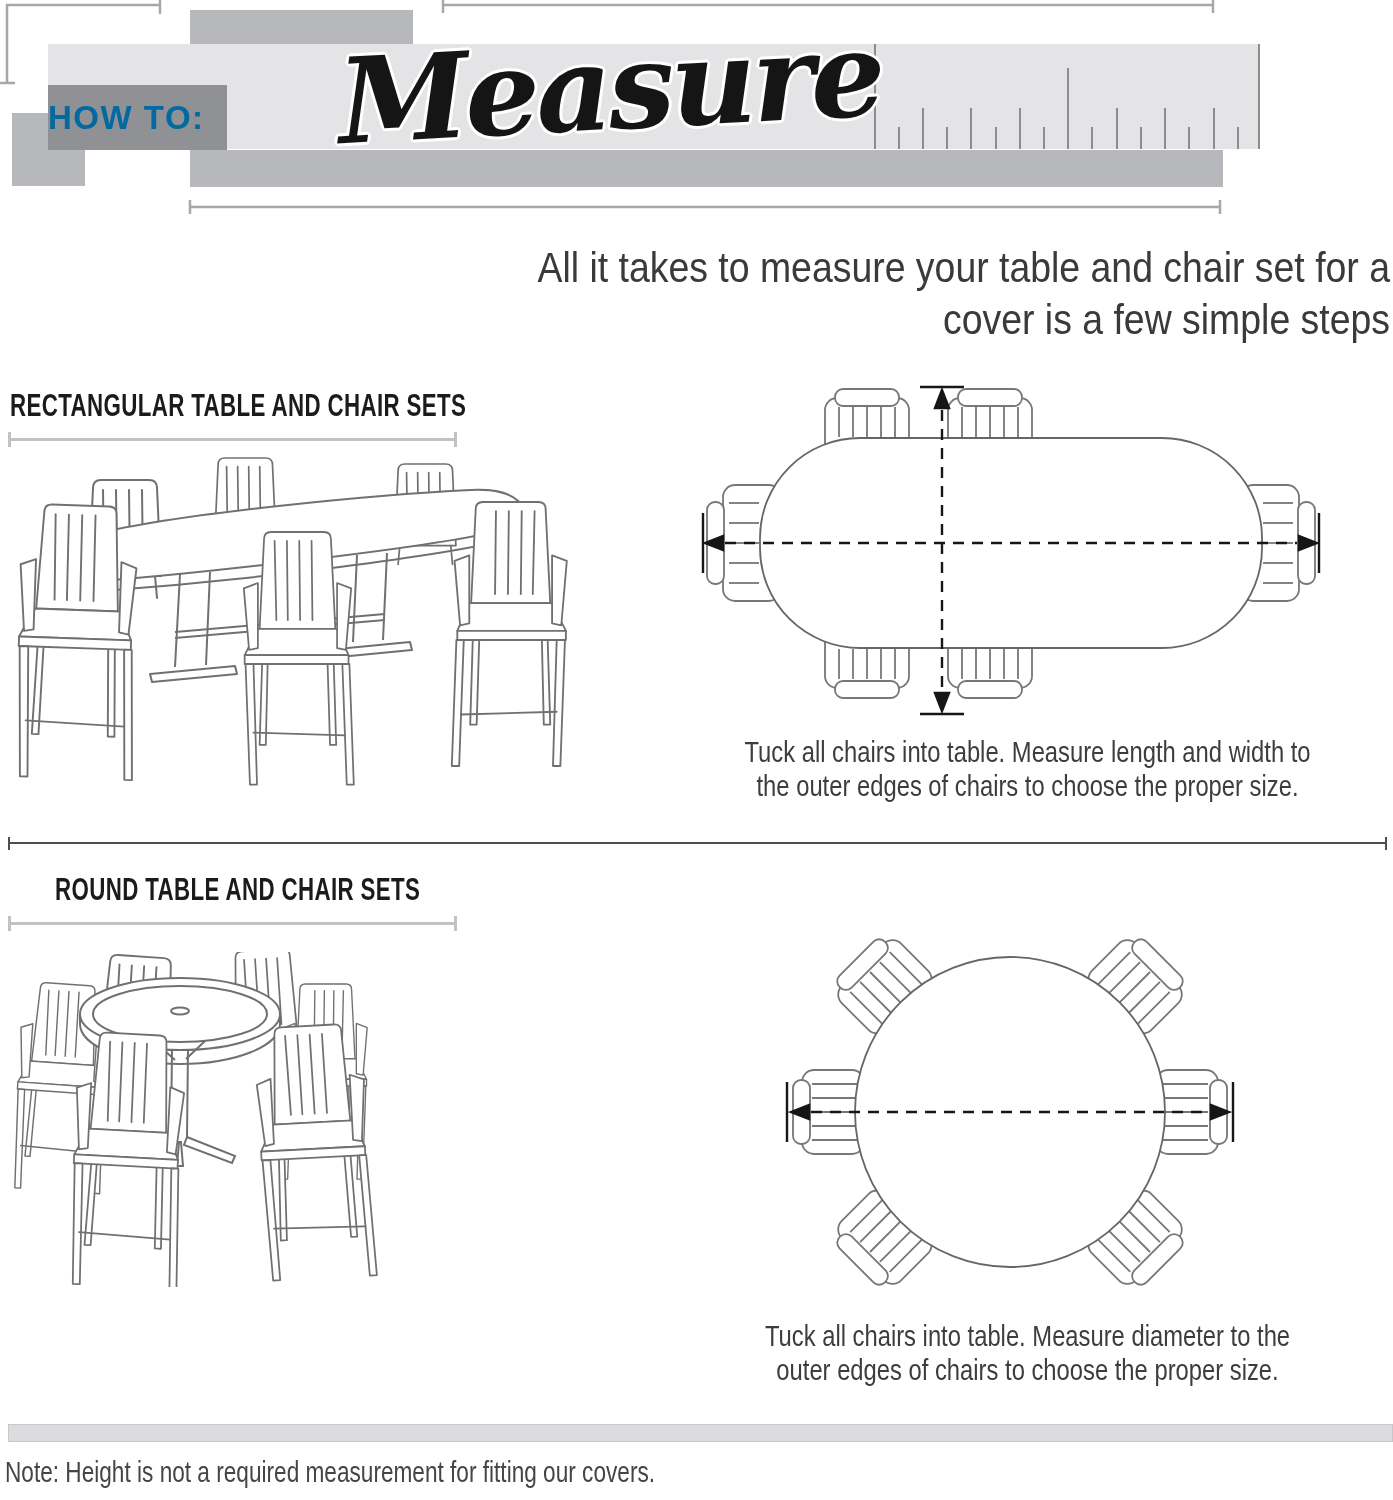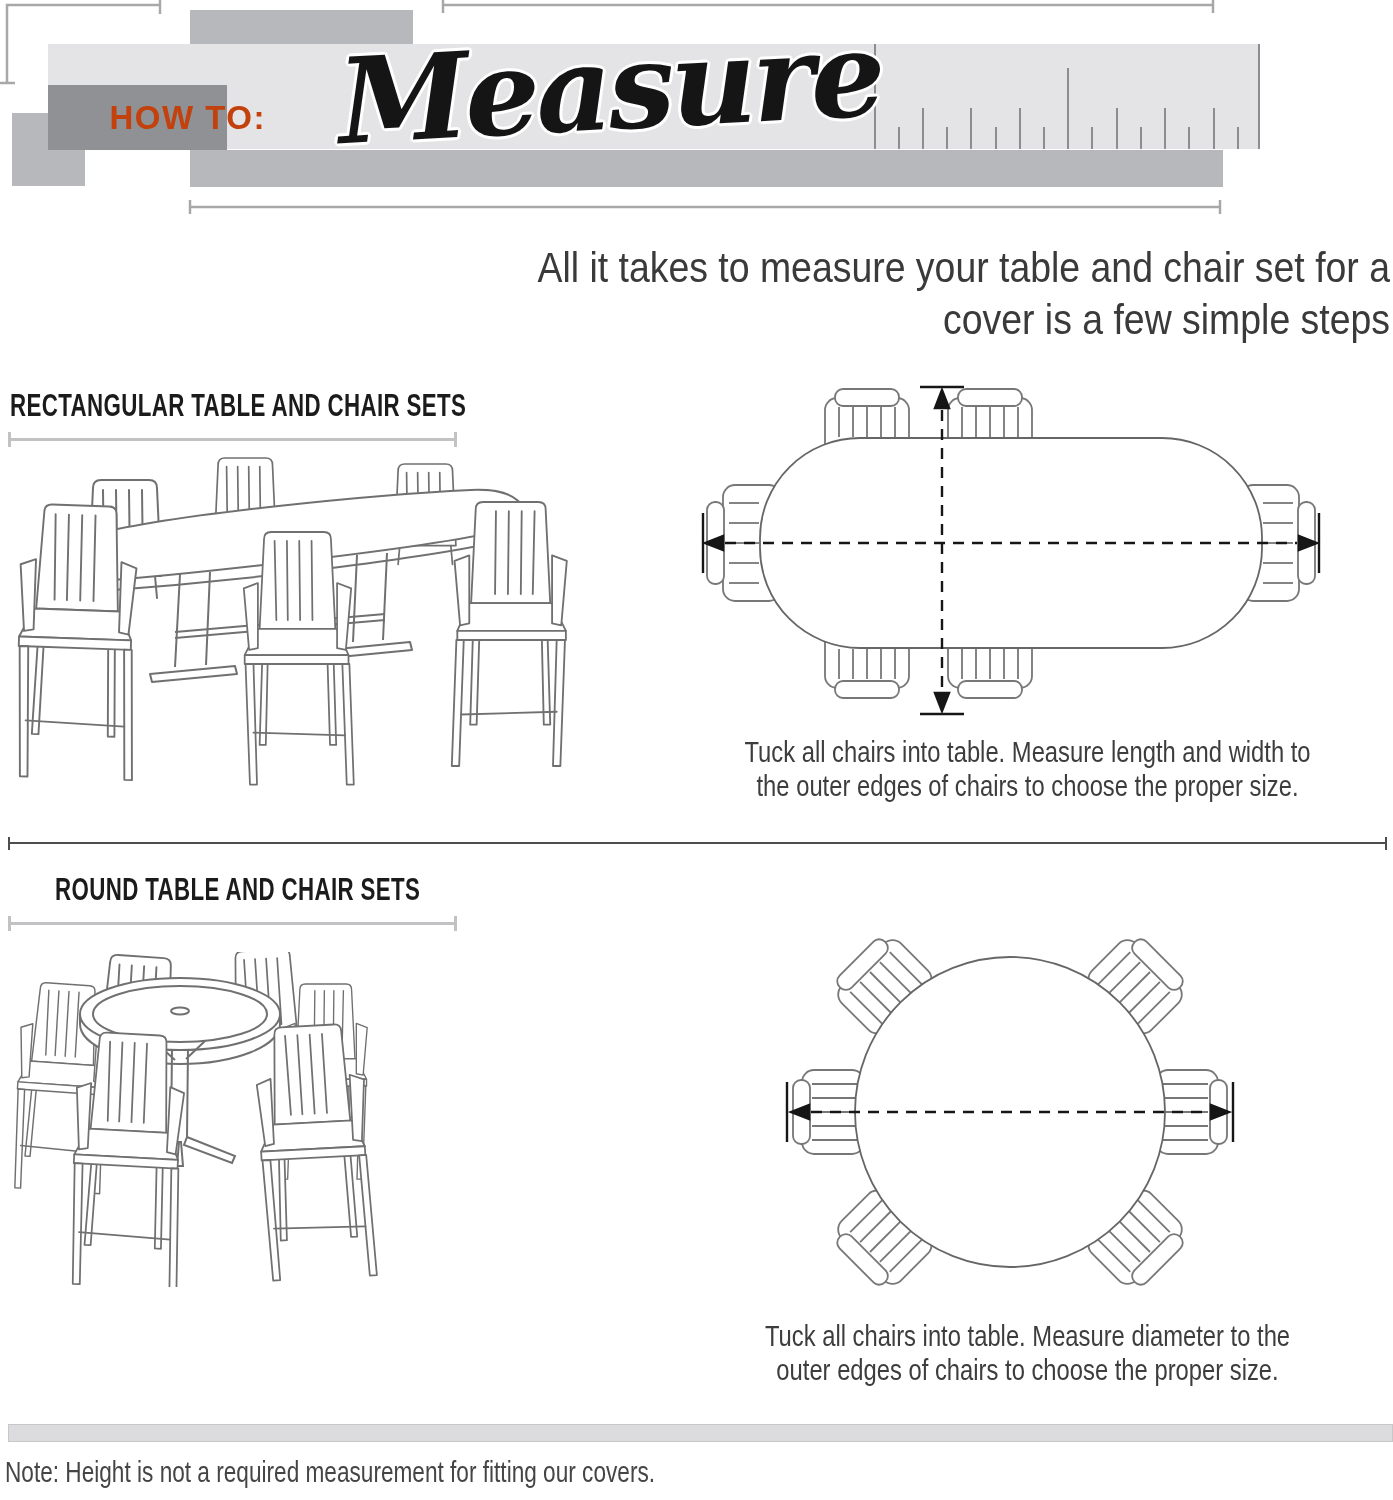--- a/index.html
+++ b/index.html
@@ -1,21 +1,21 @@
 <!DOCTYPE html>
 <html><head>
 <meta charset="utf-8">
 <style>
   html,body{margin:0;padding:0;background:#fff;}
   .page{position:relative;width:1393px;height:1500px;background:#fff;overflow:hidden;
         font-family:"Liberation Sans",sans-serif;color:#1c1c1c;}
   .abs{position:absolute;}
   svg{display:block;}
-  .kicker{left:48px;top:85px;width:179px;height:65px;line-height:65px;text-align:right;
-          color:#c2410c;font-weight:bold;font-size:33px;letter-spacing:1.5px;padding-left:39px;}
+  .kicker{left:48px;top:85px;width:179px;height:65px;line-height:65px;text-align:left;
+          color:#0369a1;font-weight:bold;font-size:33px;letter-spacing:1.5px;}
   .script-title{left:338px;top:18px;font-family:"DejaVu Serif",serif;font-style:italic;
           font-weight:bold;font-size:118px;color:#151515;transform:rotate(-3deg);
           letter-spacing:-4px;
           text-shadow:-3px 0 0 #fff,3px 0 0 #fff,0 -3px 0 #fff,0 3px 0 #fff,
                       -2px -2px 0 #fff,2px 2px 0 #fff,-2px 2px 0 #fff,2px -2px 0 #fff;}
   .intro{right:3px;top:242px;width:1100px;text-align:right;font-size:43px;line-height:1.2;
          color:#3a3a3a;transform:scaleX(0.87);transform-origin:100% 0;}
   .sec-head{font-size:31px;font-weight:bold;color:#1b1b1b;letter-spacing:0.5px;
             white-space:nowrap;transform:scaleX(0.72);transform-origin:0 50%;}
   .mline{height:15px;border-left:3px solid #c2c2c4;border-right:3px solid #c2c2c4;

